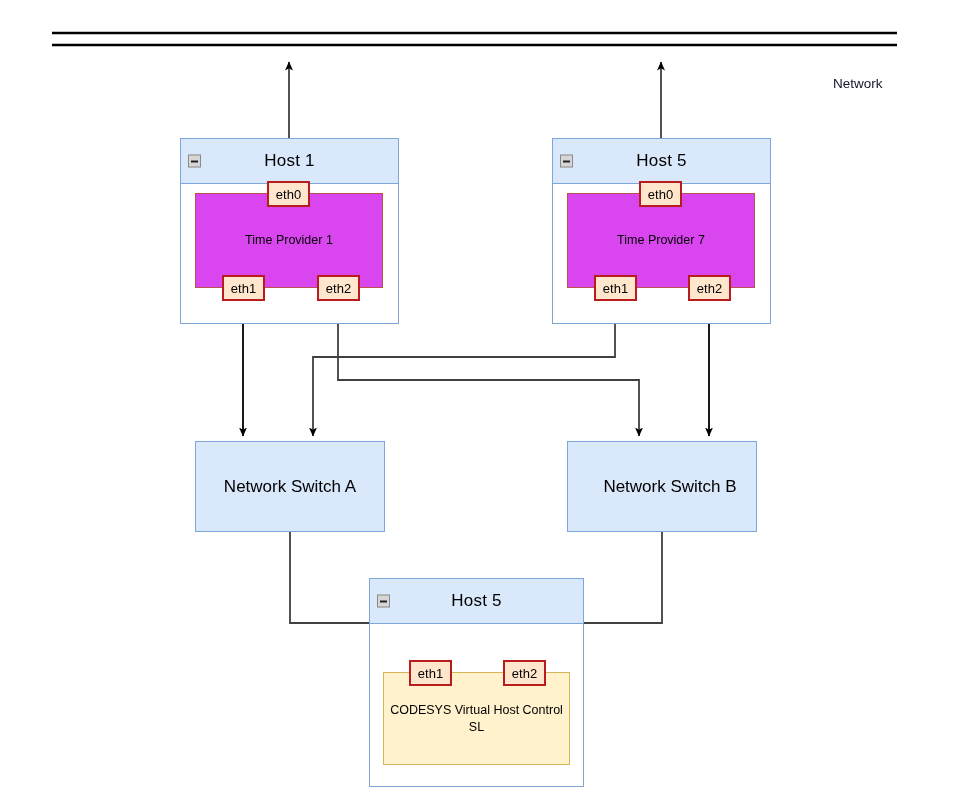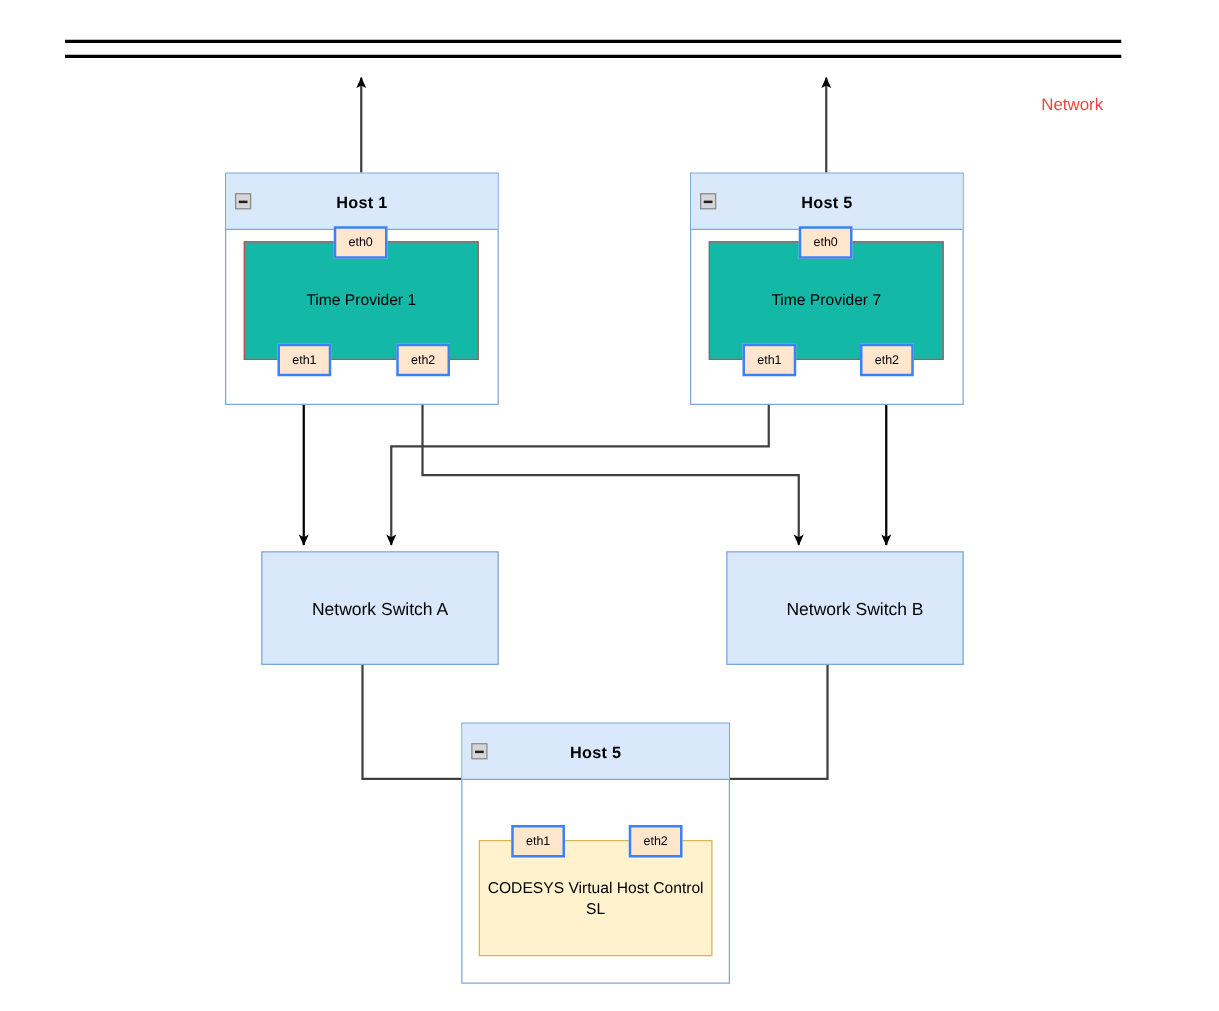--- a/index.html
+++ b/index.html
@@ -23,22 +23,22 @@
     box-sizing:border-box;
     z-index:3;
   }
   .host-title{
     position:relative;
     height:45px;
     background:#dae8fc;
     border-bottom:1px solid #7ea6d9;
     box-sizing:border-box;
     display:flex;align-items:center;justify-content:center;
-    font-weight:bold;
-    font-size:13px;
+    font-weight:normal;
+    font-size:17px;
     letter-spacing:.2px;
     color:#000;
   }
   .collapse-icon{
     position:absolute;left:7px;top:50%;
     transform:translateY(-50%);
     width:13px;height:13px;
     background:#d6d6d6;
     border:1px solid #8a8a8a;
     box-sizing:border-box;
@@ -52,54 +52,53 @@
   .component{
     position:absolute;
     box-sizing:border-box;
     display:flex;align-items:center;justify-content:center;
     text-align:center;
     font-size:12.5px;
     line-height:17px;
     color:#000;
     z-index:4;
   }
-  .comp-pink{ background:#14b8a6; border:1px solid #b85450; }
+  .comp-pink{ background:#d946ef; border:1px solid #b85450; }
   .comp-yellow{ background:#fff2cc; border:1px solid #d6b656; }
 
   
   .switch{
     position:absolute;
     background:#dae8fc;
     border:1px solid #7ea6d9;
     box-sizing:border-box;
     display:flex;align-items:center;justify-content:center;
-    font-size:14px;
+    font-size:17px;
     color:#000;
     z-index:3;
-    margin-left:14px;
   }
 
   
   .port{
     position:absolute;
     width:43px;height:26px;
     background:#ffe6cc;
-    border:2px solid #3b82f6;
-    box-sizing:border-box;
-    display:flex;align-items:center;justify-content:center;
-    font-size:10px;
+    border:2px solid #b91c1c;
+    box-sizing:border-box;
+    display:flex;align-items:center;justify-content:center;
+    font-size:13px;
     color:#000;
     z-index:6;
   }
 
   
   .free-label{
     position:absolute;
     font-size:13.5px;
-    color:#ef4444;
+    color:#0f172a;
     white-space:nowrap;
     z-index:5;
   }
 </style>
 </head>
 <body>
 
 <div id="canvas">
 
   <svg id="wires" viewBox="0 0 975 809" xmlns="http://www.w3.org/2000/svg">

